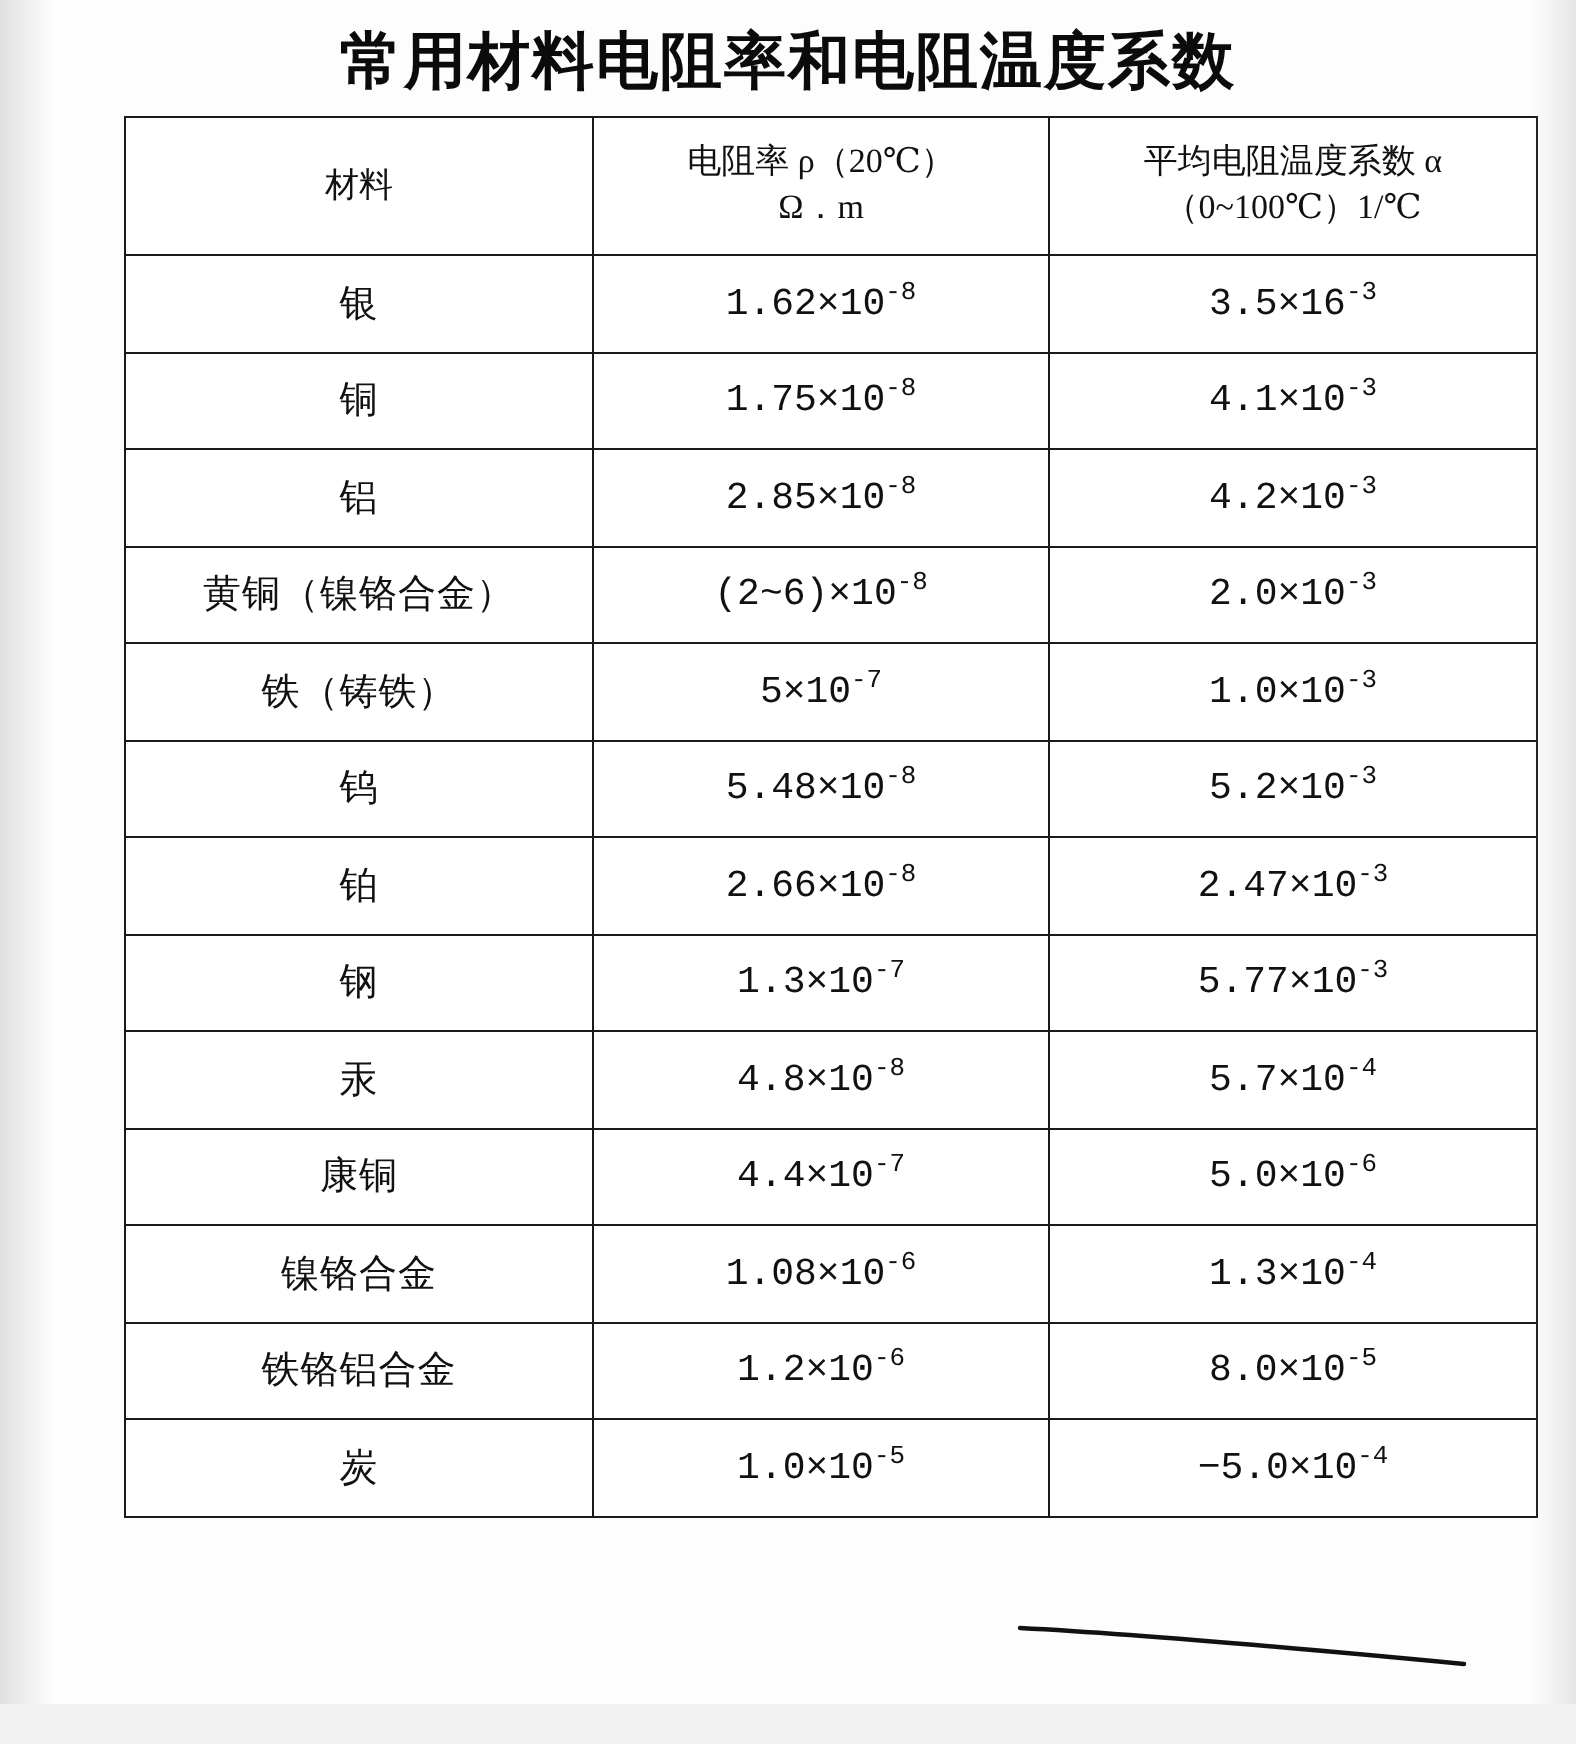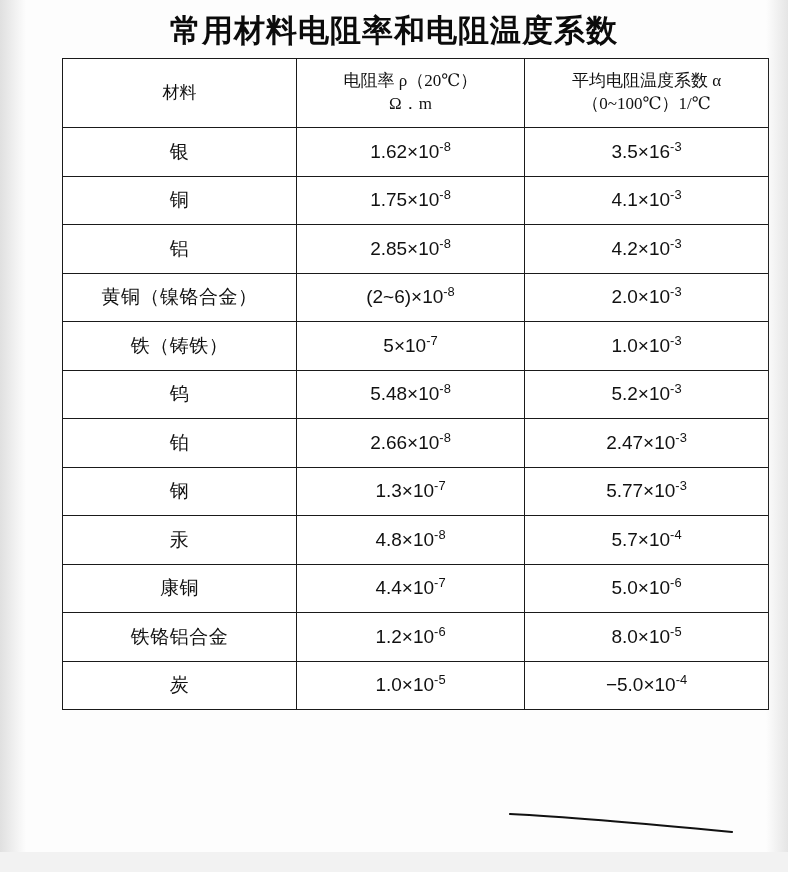--- a/index.html
+++ b/index.html
@@ -72,21 +72,21 @@
   .body-row td {
     height: 47.5px;
     font-size: 19px;
   }
   .mat-cell {
     font-size: 19px;
     letter-spacing: 0.5px;
   }
   .num-cell {
     font-size: 19px;
-    font-family: Liberation Sans, sans-serif;
+    font-family: Liberation Mono, monospace;
   }
   sup {
     font-size: 0.68em;
     vertical-align: super;
     line-height: 0;
   }
   .strike {
     position: absolute;
     left: 508px;
     top: 812px;
@@ -190,20 +190,25 @@
             <td class="mat-cell">汞</td>
             <td class="num-cell"><span>4.8×10</span><sup>-8</sup></td>
             <td class="num-cell"><span>5.7×10</span><sup>-4</sup></td>
           </tr>
           <tr class="body-row">
             <td class="mat-cell">康铜</td>
             <td class="num-cell"><span>4.4×10</span><sup>-7</sup></td>
             <td class="num-cell"><span>5.0×10</span><sup>-6</sup></td>
           </tr>
           <tr class="body-row">
+            <td class="mat-cell">镍铬合金</td>
+            <td class="num-cell"><span>1.08×10</span><sup>-6</sup></td>
+            <td class="num-cell"><span>1.3×10</span><sup>-4</sup></td>
+          </tr>
+          <tr class="body-row">
             <td class="mat-cell">铁铬铝合金</td>
             <td class="num-cell"><span>1.2×10</span><sup>-6</sup></td>
             <td class="num-cell"><span>8.0×10</span><sup>-5</sup></td>
           </tr>
           <tr class="body-row">
             <td class="mat-cell">炭</td>
             <td class="num-cell"><span>1.0×10</span><sup>-5</sup></td>
             <td class="num-cell"><span>−5.0×10</span><sup>-4</sup></td>
           </tr>
         </tbody>

